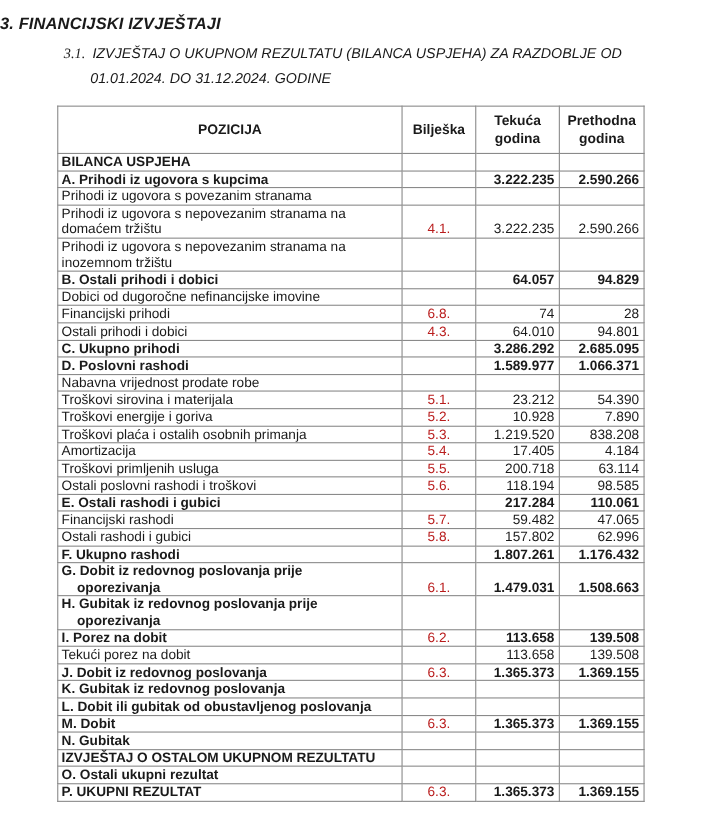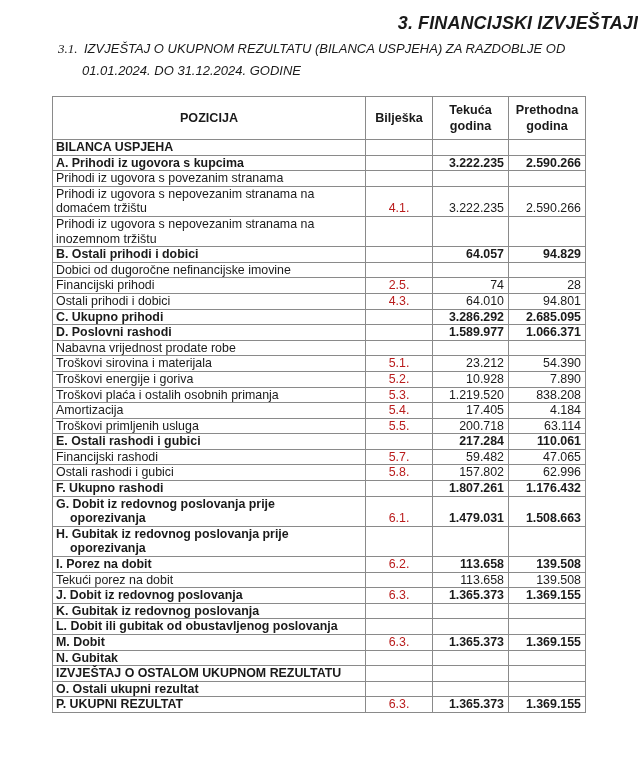--- a/index.html
+++ b/index.html
@@ -1,22 +1,22 @@
 <!DOCTYPE html>
 <html><head>
 <meta charset="utf-8">
 <style>
   html, body { margin: 0; padding: 0; background: #ffffff; }
   body {
     width: 638px; height: 764px; position: relative; overflow: hidden;
     font-family: "Liberation Sans", sans-serif; color: #1a1a1a;
   }
   .title {
-    position: absolute; top: 13px; left: 0; width: 638px; text-align: right;
-    font-size: 18px; font-weight: bold; font-style: italic; letter-spacing: 0.1px;
+    position: absolute; top: 13px; left: 0; width: 638px; text-align: left;
+    font-size: 15px; font-weight: bold; font-style: italic; letter-spacing: 0.1px;
   }
   .subtitle {
     position: absolute; top: 38px; left: 58px; width: 560px;
     font-size: 13px; font-style: italic; line-height: 22px;
   }
   .subtitle .num { display: inline-block; width: 26px; font-family: Liberation Serif, serif; }
   .subtitle .line2 { padding-left: 24px; display: block; }
   table {
     position: absolute; top: 96px; left: 52px; width: 533px;
     border-collapse: collapse; font-size: 12.4px; table-layout: fixed; border-radius: 13px;
@@ -98,21 +98,21 @@
         <td class="num">94.829</td>
       </tr>
       <tr>
         <td><span>Dobici od dugoročne nefinancijske imovine</span></td>
         <td class="note"></td>
         <td class="num"></td>
         <td class="num"></td>
       </tr>
       <tr>
         <td><span>Financijski prihodi</span></td>
-        <td class="note">2.5.</td>
+        <td class="note">6.8.</td>
         <td class="num">74</td>
         <td class="num">28</td>
       </tr>
       <tr>
         <td><span>Ostali prihodi i dobici</span></td>
         <td class="note">4.3.</td>
         <td class="num">64.010</td>
         <td class="num">94.801</td>
       </tr>
       <tr class="bold">
@@ -156,20 +156,26 @@
         <td class="note">5.4.</td>
         <td class="num">17.405</td>
         <td class="num">4.184</td>
       </tr>
       <tr>
         <td><span>Troškovi primljenih usluga</span></td>
         <td class="note">5.5.</td>
         <td class="num">200.718</td>
         <td class="num">63.114</td>
       </tr>
+      <tr>
+        <td><span>Ostali poslovni rashodi i troškovi</span></td>
+        <td class="note">5.6.</td>
+        <td class="num">118.194</td>
+        <td class="num">98.585</td>
+      </tr>
       <tr class="bold">
         <td><span>E. Ostali rashodi i gubici</span></td>
         <td class="note"></td>
         <td class="num">217.284</td>
         <td class="num">110.061</td>
       </tr>
       <tr>
         <td><span>Financijski rashodi</span></td>
         <td class="note">5.7.</td>
         <td class="num">59.482</td>

